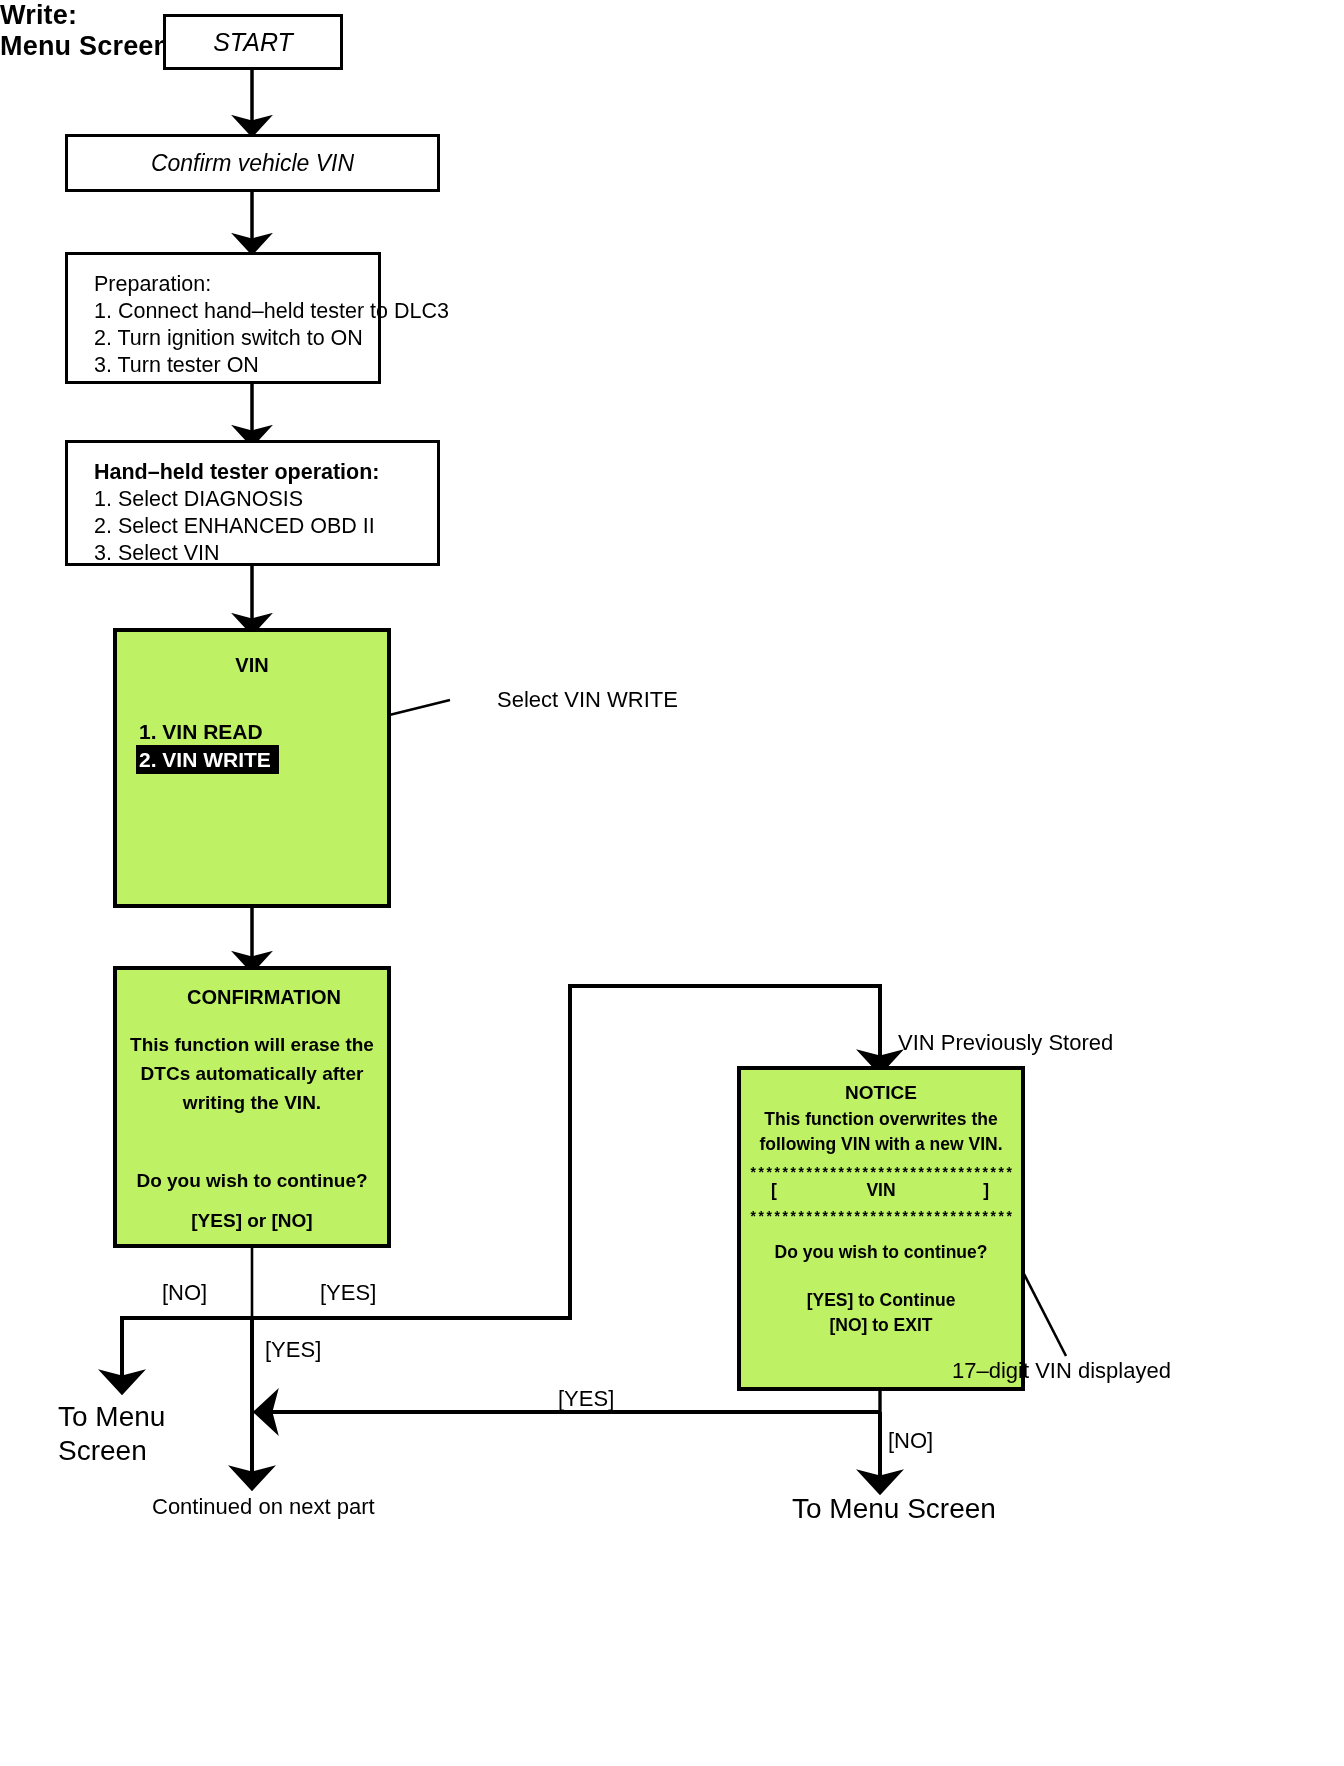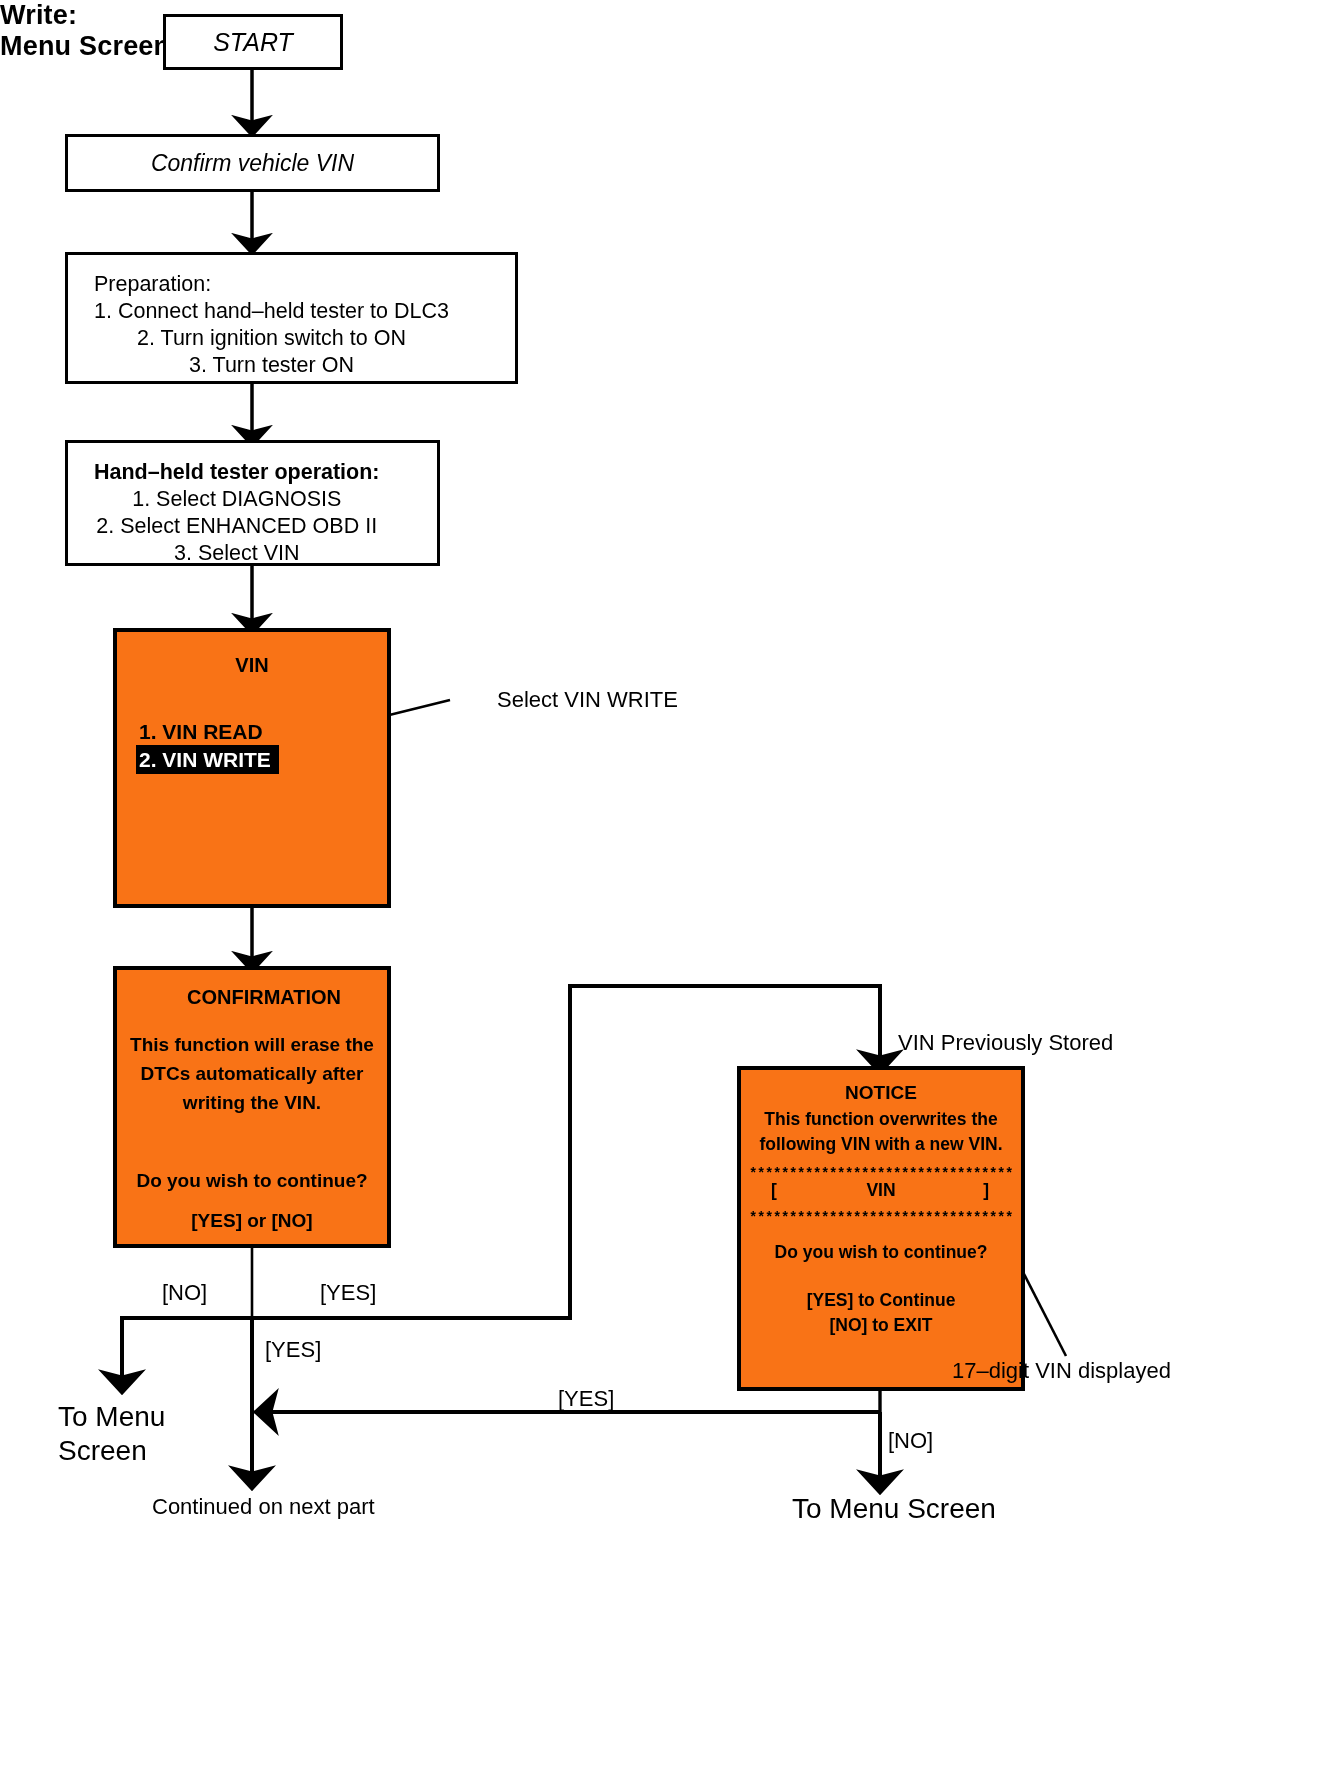--- a/index.html
+++ b/index.html
@@ -51,27 +51,27 @@
   .steps {
     position: absolute;
     left: 26px;
     top: 16px;
     font-size: 21.5px;
     line-height: 27px;
     white-space: nowrap;
   }
   .steps .hdr { display: block; }
   .steps .hdr.bold { font-weight: bold; }
-  .steps .li { display: block; text-align: center; }
+  .steps .li { display: block; }
 
   
   .screen {
     position: absolute;
     border: 4px solid #000;
-    background: #f97316;
+    background: #bef264;
     box-sizing: border-box;
   }
   .screen-title {
     position: absolute;
     left: 0; right: 0;
     text-align: center;
     font-weight: bold;
     font-size: 20px;
   }
   .menu-list {
@@ -188,21 +188,21 @@
   <div class="section-label" style="left:42px; top:592px;">Menu Screen:</div>
 
   <div class="box box-center" style="left:163px; top:14px; width:180px; height:56px;">
     <span class="box-title" style="font-size:25px;">START</span>
   </div>
 
   <div class="box box-center" style="left:65px; top:134px; width:375px; height:58px;">
     <span class="box-title">Confirm vehicle VIN</span>
   </div>
 
-  <div class="box" style="left:65px; top:252px; width:453px; height:132px;">
+  <div class="box" style="left:65px; top:252px; width:316px; height:132px;">
     <div class="steps">
       <span class="hdr">Preparation:</span>
       <span class="li">1. Connect hand–held tester to DLC3</span>
       <span class="li">2. Turn ignition switch to ON</span>
       <span class="li">3. Turn tester ON</span>
     </div>
   </div>
 
   <div class="box" style="left:65px; top:440px; width:375px; height:126px;">
     <div class="steps">

